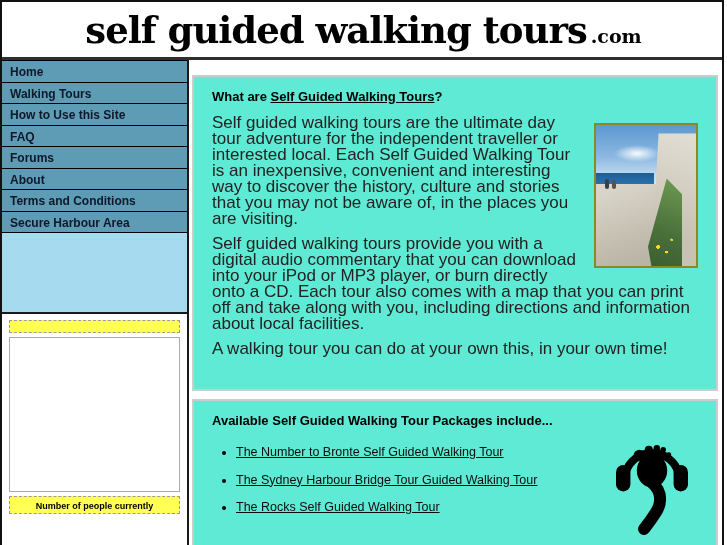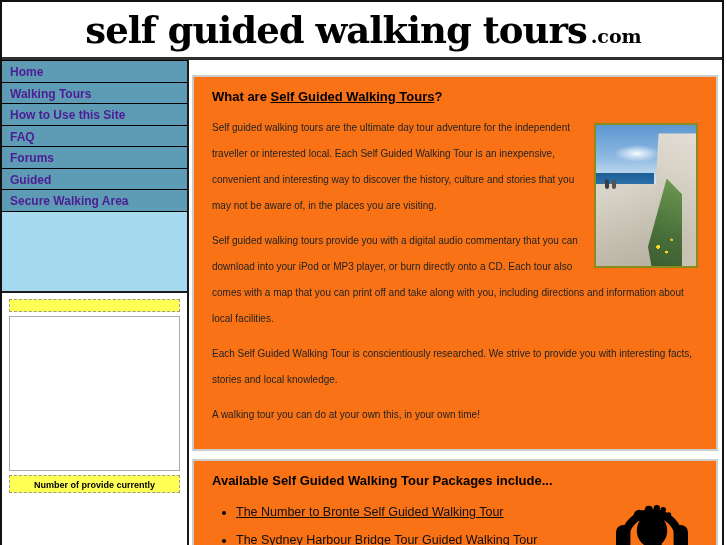--- a/index.html
+++ b/index.html
@@ -34,21 +34,21 @@
   
   .sidebar {
     width: 187px; flex: 0 0 187px;
     border-right: 2px solid #1a1a1a;
     background: #fff;
   }
   .nav { border-bottom: 1px solid #000; }
   .nav-item {
     background: #5E9BB4;
     border-top: 1px solid #000;
-    font-size: 12px; font-weight: bold; color: #4c1d95;
+    font-size: 12px; font-weight: bold; color: #0f172a;
     padding: 4px 18px 3px 8px;
     height: 21.5px;
     cursor: pointer;
   }
   .blue-panel {
     height: 81px; background: #A6DBEF;
     border-bottom: 2px solid #1a1a1a;
   }
   .widget-area { padding: 6px 7px 0 7px; background: #fff; }
   .yellow-bar {
@@ -61,31 +61,31 @@
   }
   .counter-bar {
     background: #FFFF55; border: 1px dashed #9a9a9a;
     height: auto; min-height: 18px;
     font-size: 9px; font-weight: bold; text-align: center;
     padding-top: 4px; color: #000;
   }
   
   .main { flex: 1 1 auto; padding: 0 4px 0 3px; }
   .content-box {
-    background: #f97316; border: 2px solid #ccc;
+    background: #5eead4; border: 2px solid #ccc;
     padding: 12px 18px 12px 18px;
   }
   .box-intro { margin-top: 15px; min-height: 316px; }
   .box-packages { margin-top: 8px; min-height: 160px; }
   h2.intro-heading, h3.packages-heading {
     font-size: 13px; font-weight: bold; color: #000; margin-bottom: 11px;
   }
   h2.intro-heading a { color: #000; text-decoration: underline; cursor: pointer; }
   .content-box p {
-    font-size: 10px; line-height: 26px; color: #222;
+    font-size: 17px; line-height: 16px; color: #222;
     margin-bottom: 9px;
   }
   
   .photo {
     float: right; width: 104px; height: 145px;
     margin: 8px 0 8px 12px;
     border: 2px solid #8a8a1e;
     background: #9db8d2; position: relative; overflow: hidden;
     box-shadow: inset 0 0 0 2px #23231a;
   }
@@ -132,29 +132,30 @@
 
   <div class="body-row">
 
     <div class="sidebar">
       <div class="nav">
         <div class="nav-item">Home</div>
         <div class="nav-item">Walking Tours</div>
         <div class="nav-item">How to Use this Site</div>
         <div class="nav-item">FAQ</div>
         <div class="nav-item">Forums</div>
-        <div class="nav-item">Guided</div>
-        <div class="nav-item">Secure Walking Area</div>
+        <div class="nav-item">About</div>
+        <div class="nav-item">Terms and Conditions</div>
+        <div class="nav-item">Secure Harbour Area</div>
       </div>
       <div class="blue-panel"></div>
       <div class="widget-area">
         <div class="yellow-bar"></div>
         <div class="white-box"></div>
         <div class="counter-bar">
-          <span>Number of provide currently</span>
+          <span>Number of people currently</span>
         </div>
       </div>
     </div>
 
     <div class="main">
 
       <div class="content-box box-intro">
         <h2 class="intro-heading"><span>What are </span><a>Self Guided Walking Tours</a><span>?</span></h2>
 
         <div class="photo">
@@ -163,21 +164,20 @@
           <div class="sea"></div>
           <div class="ground"></div>
           <div class="rocks"></div>
           <div class="grass"></div>
           <div class="person-a"></div>
           <div class="person-b"></div>
         </div>
 
         <p>Self guided walking tours are the ultimate day tour adventure for the independent traveller or interested local. Each Self Guided Walking Tour is an inexpensive, convenient and interesting way to discover the history, culture and stories that you may not be aware of, in the places you are visiting.</p>
         <p>Self guided walking tours provide you with a digital audio commentary that you can download into your iPod or MP3 player, or burn directly onto a CD. Each tour also comes with a map that you can print off and take along with you, including directions and information about local facilities.</p>
-        <p>Each Self Guided Walking Tour is conscientiously researched. We strive to provide you with interesting facts, stories and local knowledge.</p>
         <p>A walking tour you can do at your own this, in your own time!</p>
       </div>
 
       <div class="content-box box-packages">
         <div class="foot-logo">
           <svg viewBox="0 0 100 135" width="80" height="132" aria-hidden="true">
             <path d="M17 60 A 34 33 0 0 1 83 60" fill="none" stroke="#000" stroke-width="10"></path>
             <rect x="5" y="50" width="18" height="33" rx="9" fill="#000"></rect>
             <rect x="77" y="50" width="18" height="33" rx="9" fill="#000"></rect>
             <ellipse cx="50" cy="57" rx="19" ry="21" fill="#000"></ellipse>

